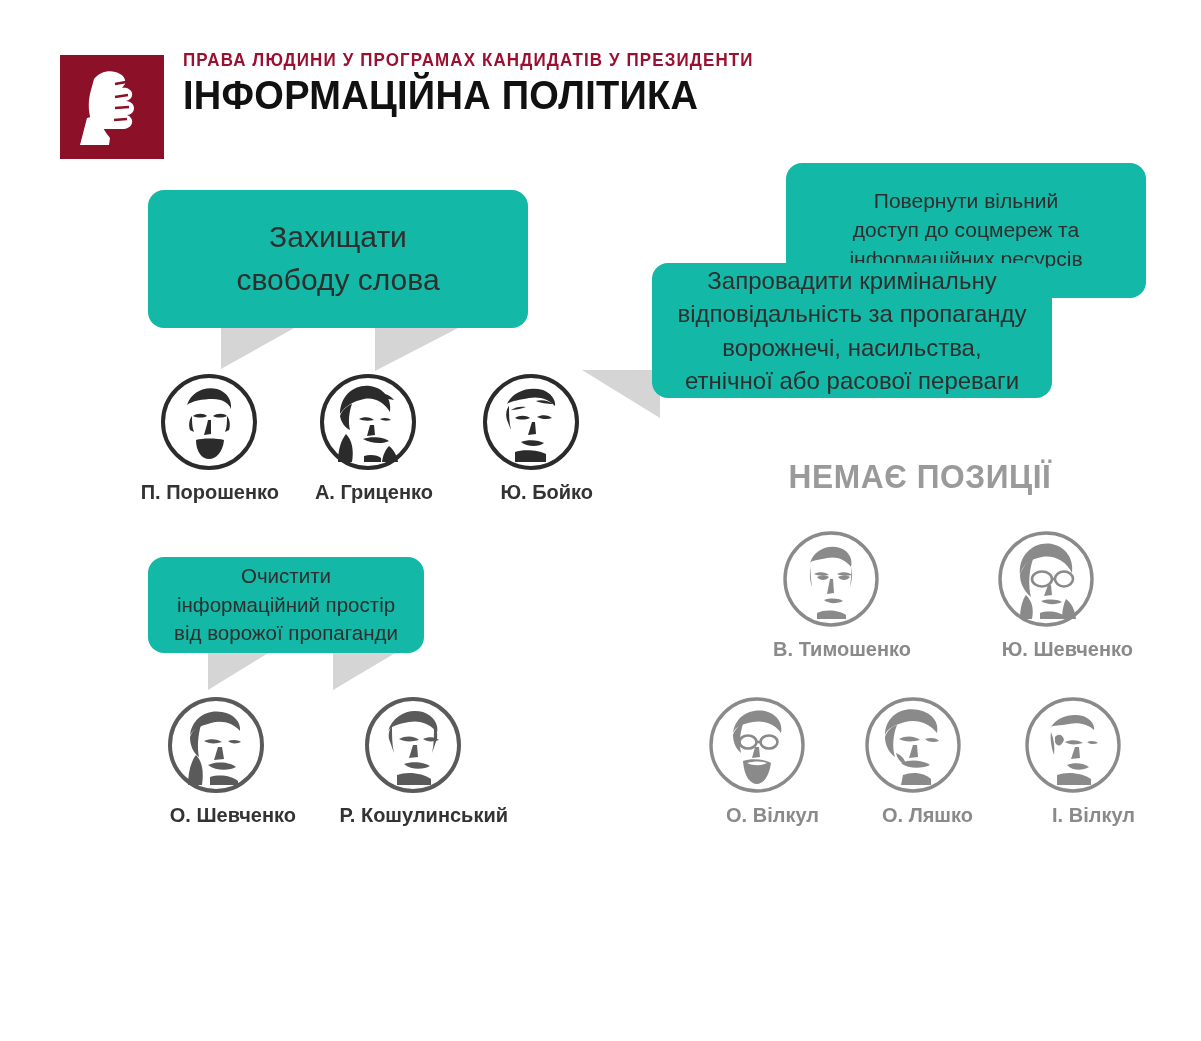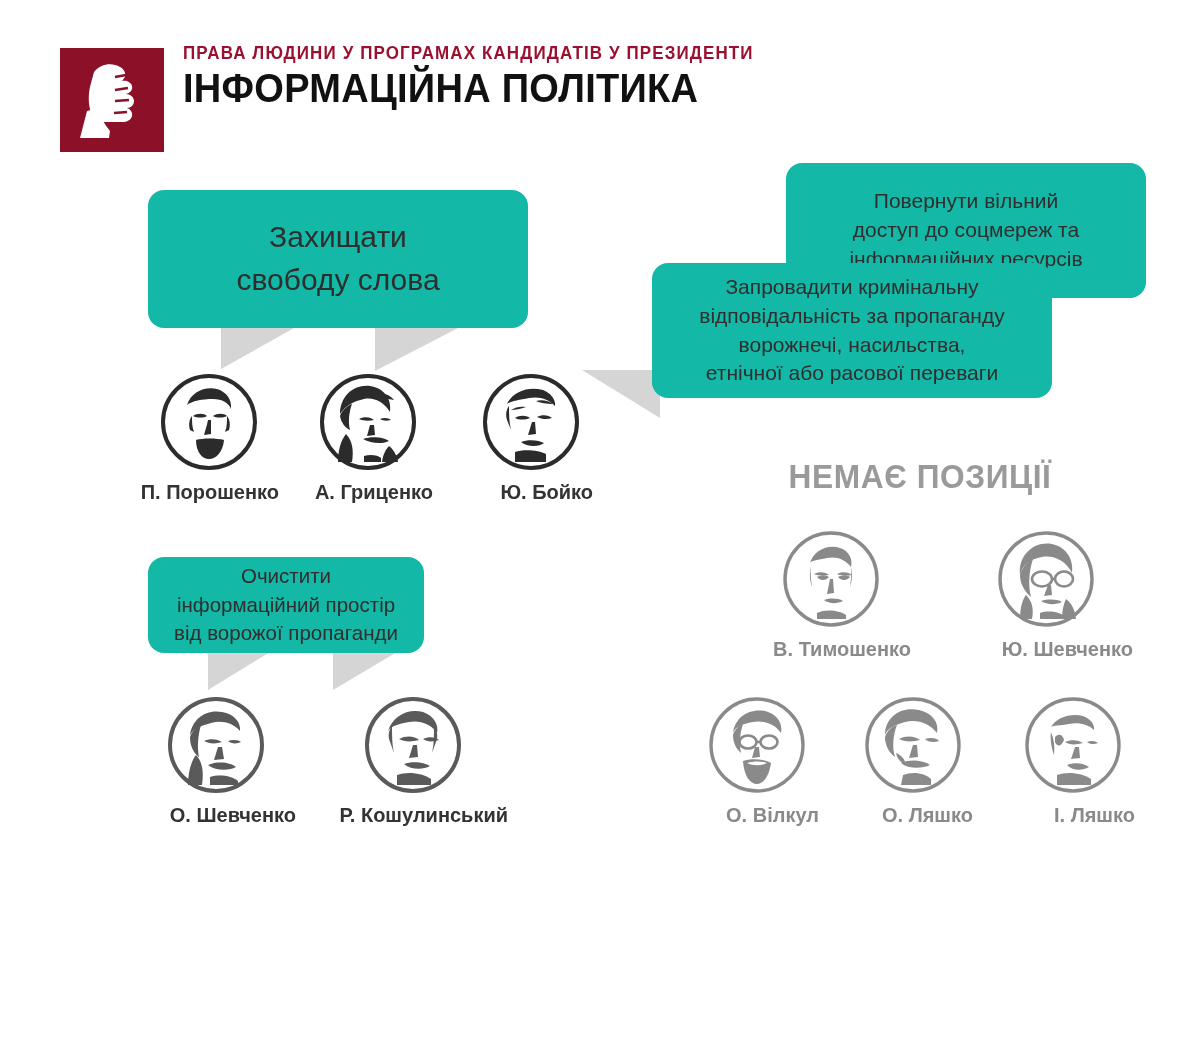--- a/index.html
+++ b/index.html
@@ -12,21 +12,21 @@
     height: 1041px;
     position: relative;
     font-family: "Liberation Sans", sans-serif;
     color: #3b3b3b;
     overflow: hidden;
   }
 
   
   #header {
     position: absolute;
-    left: 0; top: 0;
+    left: 0; top: 7px;
     width: 1201px; height: 165px;
   }
   #logo-mark {
     position: absolute;
     left: 60px; top: 48px;
     width: 104px; height: 104px;
     background: #8b1028;
   }
   #logo-mark svg { display:block; }
   #header-texts {
@@ -106,21 +106,21 @@
     left: 786px; top: 163px;
     width: 360px; height: 135px;
     font-size: 21px;
     line-height: 1.38;
     z-index: 2;
   }
 
   #bubble-criminal {
     left: 652px; top: 263px;
     width: 400px; height: 135px;
-    font-size: 21px;
+    font-size: 24px;
     line-height: 1.38;
     z-index: 3;
   }
   #tail-cr {
     left: 582px; top: 370px;
     border-top: 0 solid transparent;
     border-right: 78px solid #d5d5d5;
     border-bottom: 48px solid transparent;
     z-index: 2;
   }
@@ -399,21 +399,21 @@
       <path d="M28 32 C34 22 48 18 60 21 C68 24 72 30 71 35 C65 29 55 27 46 29 C37 31 30 30 28 32 Z"></path>
       <path d="M28 37 C31 44 32 52 31 60 C28 52 27 43 28 37 Z"></path>
       <path d="M32 42 C36 38 40 40 41 45 C38 52 34 52 32 47 Z"></path>
       <path d="M42 47 C48 44 56 45 60 48 C53 50 46 50 42 47 Z"></path>
       <path d="M64 47 C68 45 73 46 75 48 C71 50 66 49 64 47 Z"></path>
       <path d="M52 52 L56 52 L57 63 L48 64 Z"></path>
       <path d="M44 70 C51 67 61 68 66 72 C59 76 50 76 44 70 Z"></path>
       <path d="M34 80 C44 76 60 78 68 84 L68 90 L34 90 Z"></path>
     </g>
   </svg>
-  <div class="cand-name">І. Ляшко</div>
+  <div class="cand-name">І. Вілкул</div>
 </div>
 
 <div id="footer">
 
   
 
   
 
   
 

